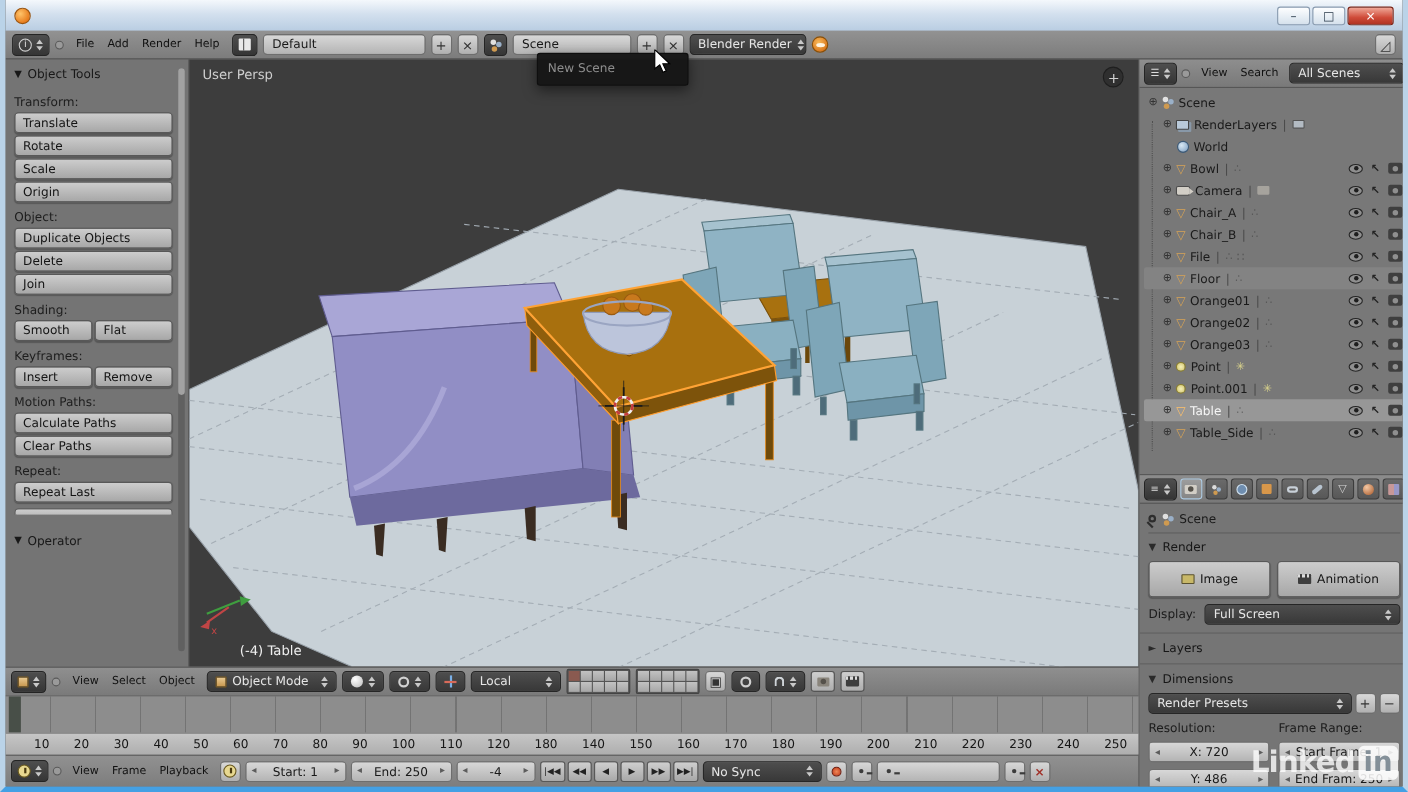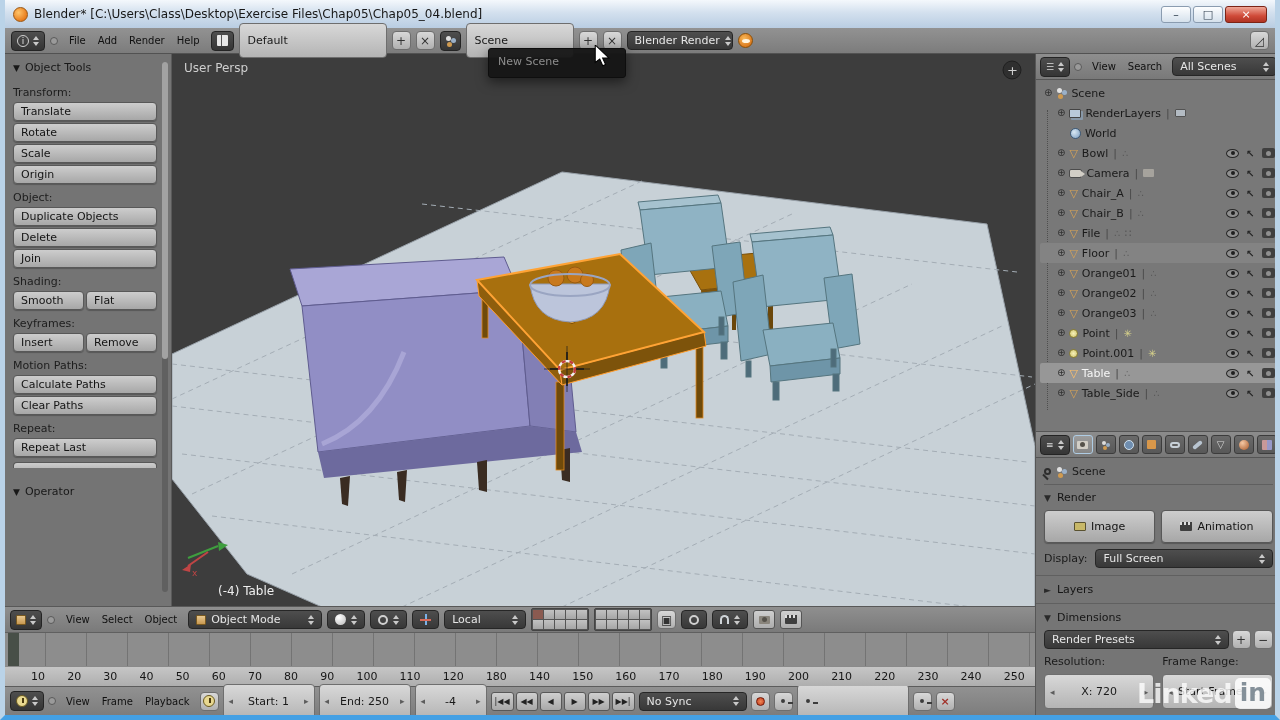--- a/index.html
+++ b/index.html
@@ -12,21 +12,21 @@
   .win-controls{margin-left:auto;display:flex;gap:2px;}
   .wc{width:30px;height:17px;border:1px solid #8a9cb0;border-radius:3px;display:flex;align-items:center;justify-content:center;font-size:11px;line-height:1;color:#2a3a4a;background:linear-gradient(#fdfeff,#d5e1ec);}
   .wc.close{width:42px;background:linear-gradient(#f0a898,#cf4a38 60%,#b03424);color:#fff;border-color:#7c2416;}
   
   .menu{padding:2px 6px;color:#101010;font-size:10px;white-space:nowrap;}
   .dd{display:inline-flex;align-items:center;gap:5px;background:linear-gradient(#4e4e4e,#383838);color:#e6e6e6;border:1px solid #262626;border-radius:4px;padding:2px 7px;font-size:11px;height:19px;white-space:nowrap;}
   .ud{display:inline-flex;flex-direction:column;gap:2px;margin-left:auto;}
   .ud i{display:block;width:0;height:0;border-left:3px solid transparent;border-right:3px solid transparent;}
   .ud .up{border-bottom:4px solid #c9c9c9;}
   .ud .dn{border-top:4px solid #c9c9c9;}
-  .fld{display:inline-flex;align-items:center;background:linear-gradient(#d8d8d8,#b4b4b4);border:1px solid #6e6e6e;border-radius:4px;color:#191919;font-size:11px;padding:2px 8px;height:35px;white-space:nowrap;}
+  .fld{display:inline-flex;align-items:center;background:linear-gradient(#d8d8d8,#b4b4b4);border:1px solid #6e6e6e;border-radius:4px;color:#191919;font-size:11px;padding:2px 8px;height:19px;white-space:nowrap;}
   .sq-btn{width:19px;height:19px;border:1px solid #6e6e6e;border-radius:4px;background:linear-gradient(#d8d8d8,#b0b0b0);display:flex;align-items:center;justify-content:center;font-size:12px;color:#333;flex:none;}
   .btn{display:flex;align-items:center;justify-content:flex-start;gap:5px;background:linear-gradient(#cdcdcd,#a7a7a7);border:1px solid #585858;border-radius:4px;color:#141414;font-size:11px;height:19px;padding:0 7px;box-shadow:0 1px 1px rgba(0,0,0,.25);}
   .ed-btn{display:inline-flex;align-items:center;gap:4px;background:linear-gradient(#4e4e4e,#353535);border:1px solid #242424;border-radius:4px;height:20px;padding:0 5px;color:#ddd;font-size:11px;}
   .dot-ind{width:8px;height:8px;border-radius:50%;background:#9a9a9a;border:1px solid #5a5a5a;flex:none;}
   
   .infobar{height:26px;background:linear-gradient(#929292,#7c7c7c);border-bottom:1px solid #525252;display:flex;align-items:center;gap:5px;padding:0 6px;position:relative;z-index:10;}
   .stats{font-size:11px;color:#1c1c1c;white-space:nowrap;overflow:hidden;}
   .blender-logo{width:15px;height:15px;border-radius:50%;background:radial-gradient(circle at 40% 35%,#f8b858,#d9771c 75%);border:1px solid #8a5008;position:relative;flex:none;}
   .blender-logo::after{content:"";position:absolute;left:3px;top:5px;width:8px;height:4px;border-radius:50%;background:#fff4e0;}
   .grid-glyph{width:11px;height:11px;background:#e8e8e8;border-radius:1px;position:relative;}
@@ -157,21 +157,20 @@
   .watermark{position:absolute;right:4px;bottom:6px;z-index:70;display:flex;align-items:center;font-weight:bold;font-size:27px;letter-spacing:-1px;color:rgba(255,255,255,.78);}
   .watermark .in-box{margin-left:3px;background:rgba(255,255,255,.85);color:rgba(125,138,148,.95);border-radius:5px;padding:0 5px 2px;font-size:25px;letter-spacing:0;}
 </style>
 </head>
 <body>
 
 <div class="window">
 
   <div class="titlebar">
     <span class="app-icon"></span>
-    <span>Blender* [C:\Users\Class\Desktop\Exercise Files\Chap05\Chap05_04.blend]</span>
     <span class="win-controls">
       <span class="wc">–</span>
       <span class="wc">□</span>
       <span class="wc close">×</span>
     </span>
   </div>
 
   <div class="infobar">
     <span class="ed-btn">
       <span class="info-glyph">i</span>
@@ -374,21 +373,21 @@
               <i class="up"></i>
               <i class="dn"></i>
             </span>
         </span>
         <span class="dot-ind"></span>
         <span style="display:flex">
             <span class="menu">View</span>
             <span class="menu">Select</span>
             <span class="menu">Object</span>
           </span>
-        <span class="dd" style="width:134px">
+        <span class="dd" style="width:118px">
           <span class="cube-glyph"></span>
           <span>Object Mode</span>
             <span class="ud">
               <i class="up"></i>
               <i class="dn"></i>
             </span>
         </span>
         <span class="dd">
             <span class="sphere-glyph"></span>
             <span class="ud">

